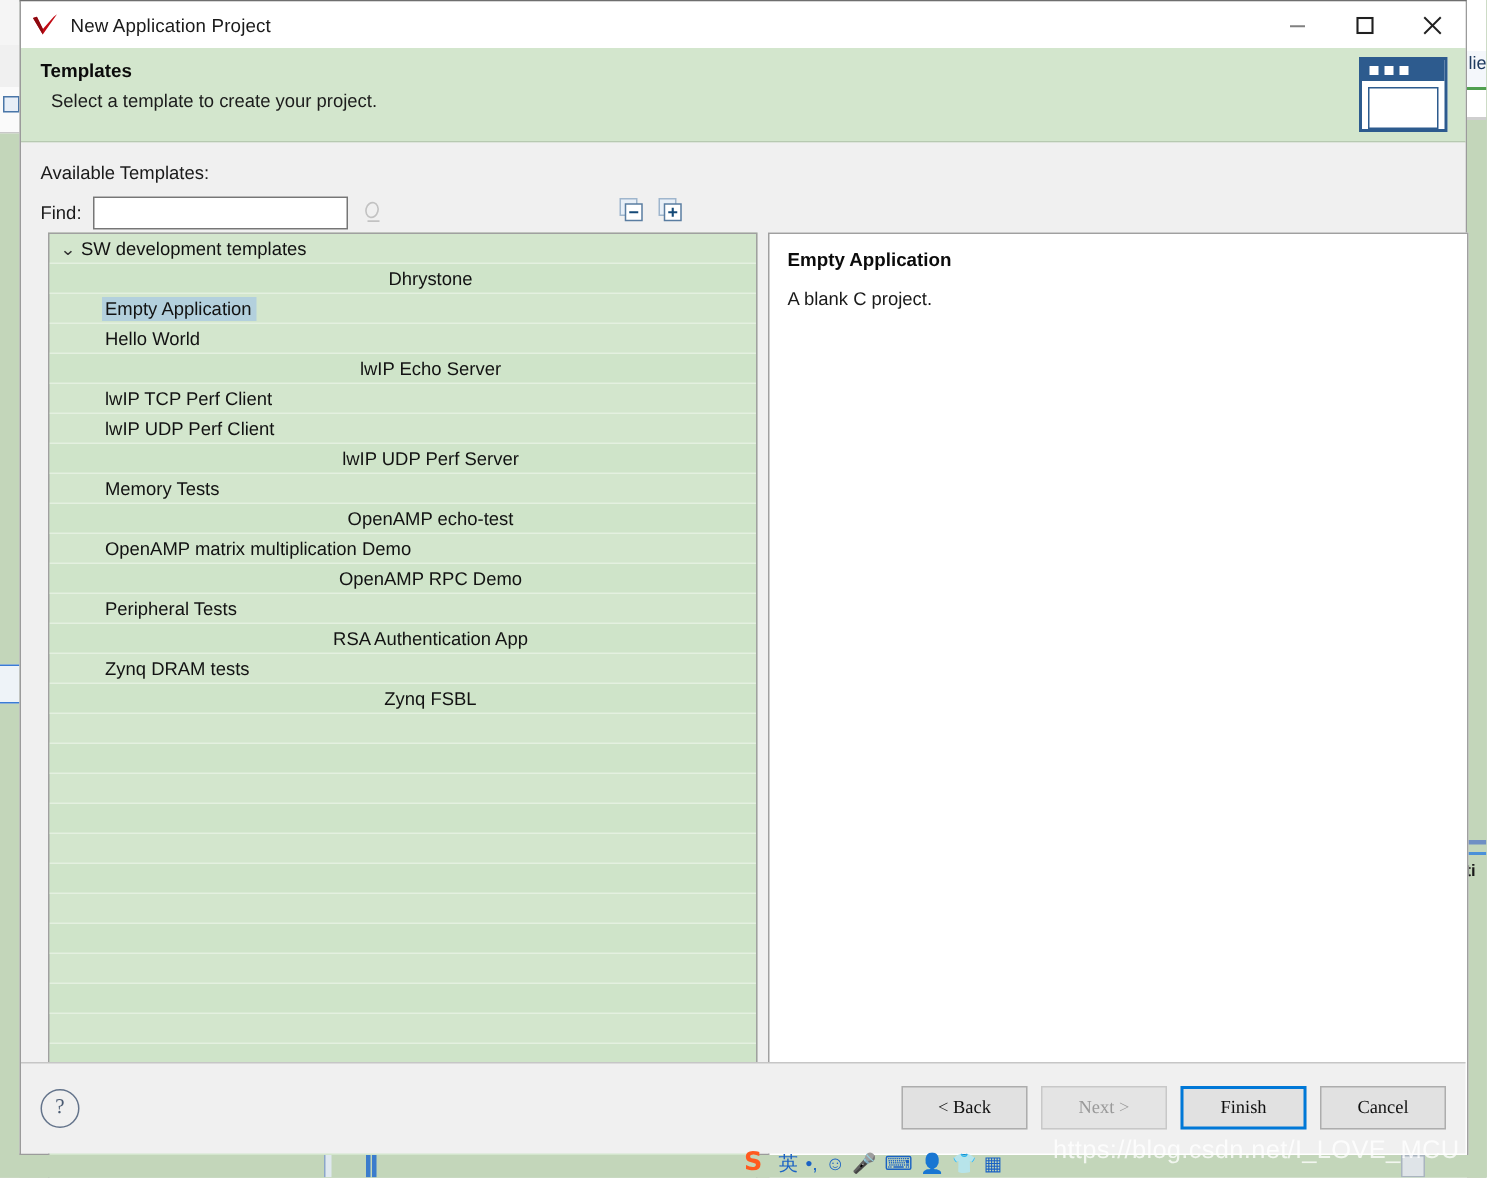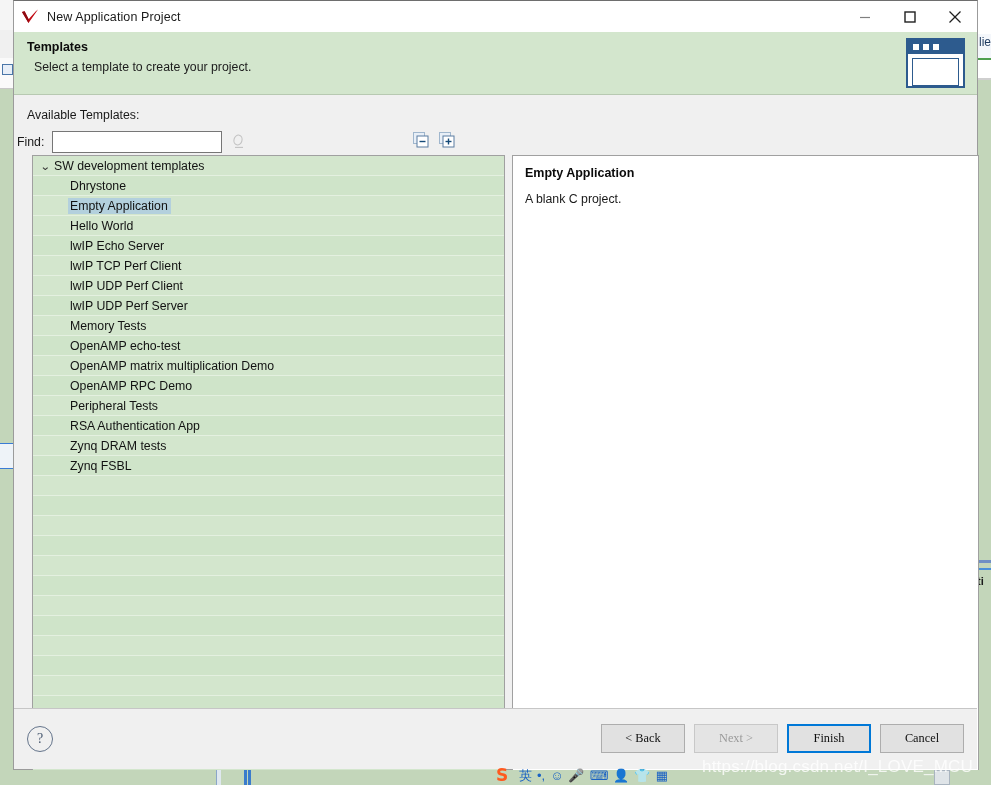--- a/index.html
+++ b/index.html
@@ -124,21 +124,21 @@
     flex: 1 1 auto;
     position: relative;
     background: #f0f0f0;
     padding: 0;
   }
   .avail-label {
     position: absolute; left: 13px; top: 13px;
     font-size: 12.3px; color: #1a1a1a;
   }
   .find-row {
-    position: absolute; left: 3px; top: 36px;
+    position: absolute; left: 13px; top: 36px;
     display: flex; align-items: center;
   }
   .find-label { font-size: 12.3px; color:#1a1a1a; margin-right: 8px; }
   .find-input {
     width: 170px; height: 22px;
     border: 1px solid #767676;
     background: #ffffff;
     font-size: 12px;
     padding: 0 3px;
     box-sizing: border-box;
@@ -169,21 +169,21 @@
   .row {
     height: 20px;
     line-height: 20px;
     font-size: 12.3px;
     color: #121212;
     border-bottom: 1px solid #e4f0e0;
     box-sizing: border-box;
     white-space: nowrap;
     overflow: hidden;
   }
-  .row.alt { background: #cfe4c9; }
+  .row.alt { background: #cfe4c9; text-align: center; }
   .row.group { padding-left: 8px; font-size: 12.3px; }
   .row.item  { padding-left: 37px; }
   .row.item .sel {
     background: #b3d0dd;
     padding: 1px 3px 1px 2px;
     margin-left: -2px;
   }
   .chev {
     display: inline-block;
     width: 13px;

